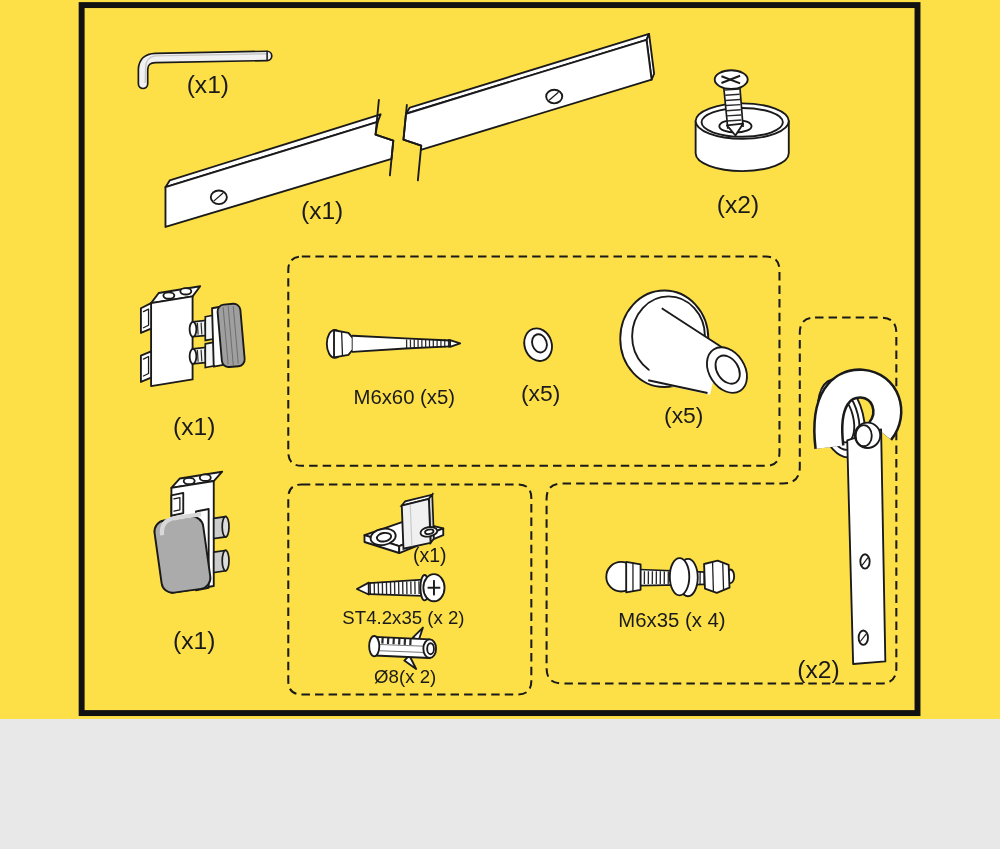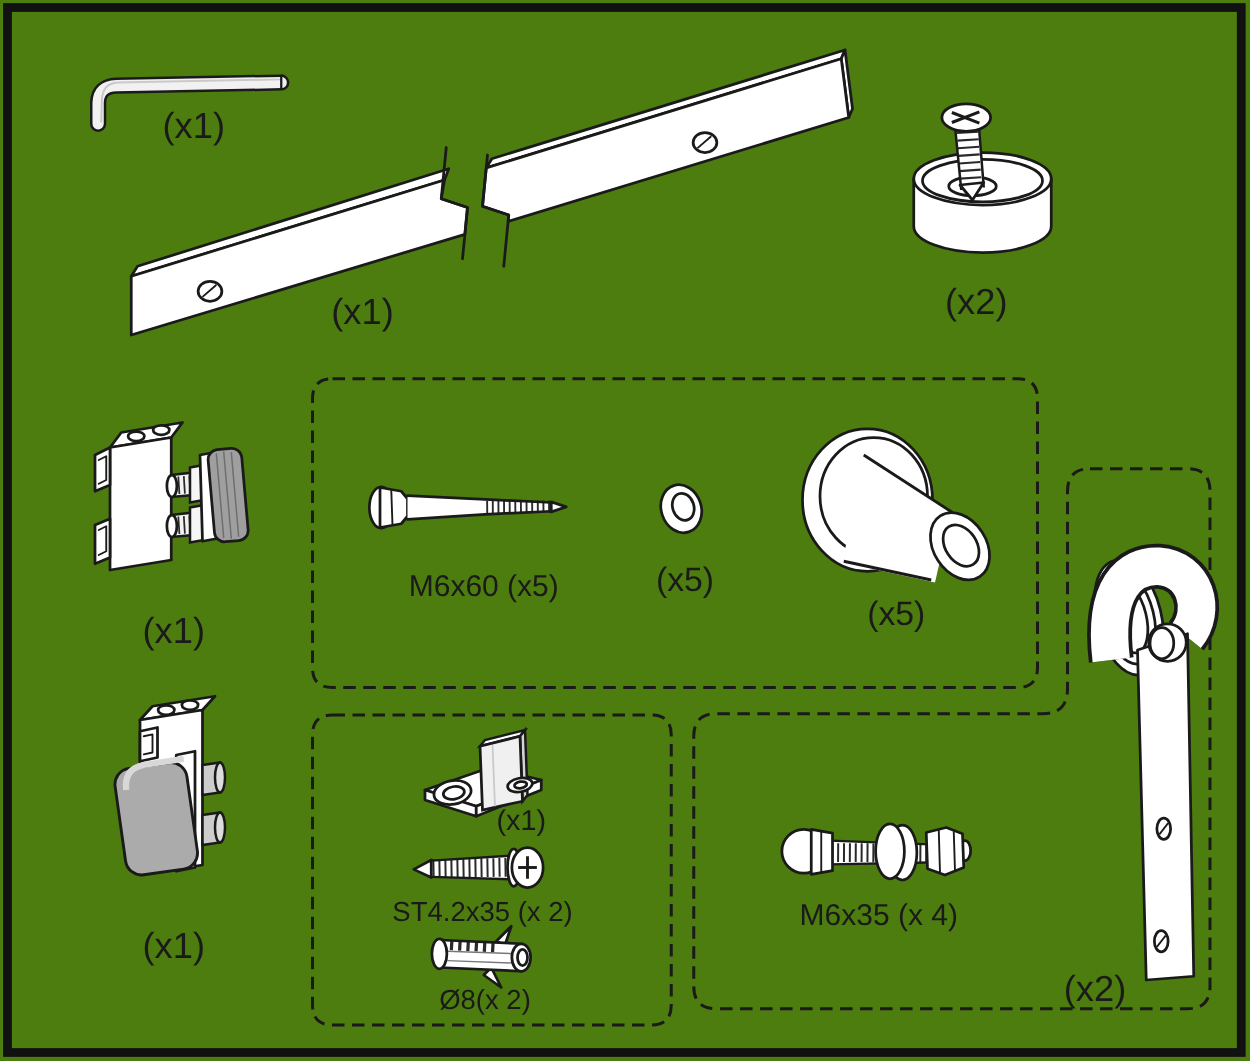--- a/index.html
+++ b/index.html
@@ -1,16 +1,16 @@
 <!DOCTYPE html>
 <html><head>
 <meta charset="utf-8">
 <style>
   html,body{margin:0;padding:0;background:#e8e8e8;}
-  .stage{position:relative;width:1000px;height:849px;background:#4d7c0f;overflow:hidden;}
+  .stage{position:relative;width:1000px;height:719px;background:#fde047;overflow:hidden;}
   svg{position:absolute;left:0;top:0;width:100%;height:100%;}
   .ln{fill:#ffffff;stroke:#1a1a1a;stroke-width:2.2;stroke-linejoin:round;stroke-linecap:round;}
   .nf{fill:none;}
   .thin{stroke-width:1.5;}
   .lbl{font-family:"Liberation Sans","DejaVu Sans",sans-serif;fill:#1a1a1a;text-anchor:middle;}
   .big{font-size:29px;}
   .mid{font-size:24px;}
   .sm{font-size:22px;}
   .dash{fill:none;stroke:#1a1a1a;stroke-width:2.4;stroke-dasharray:10 6;}
   .thread{fill:none;stroke:#2a2a2a;stroke-linecap:butt;}

